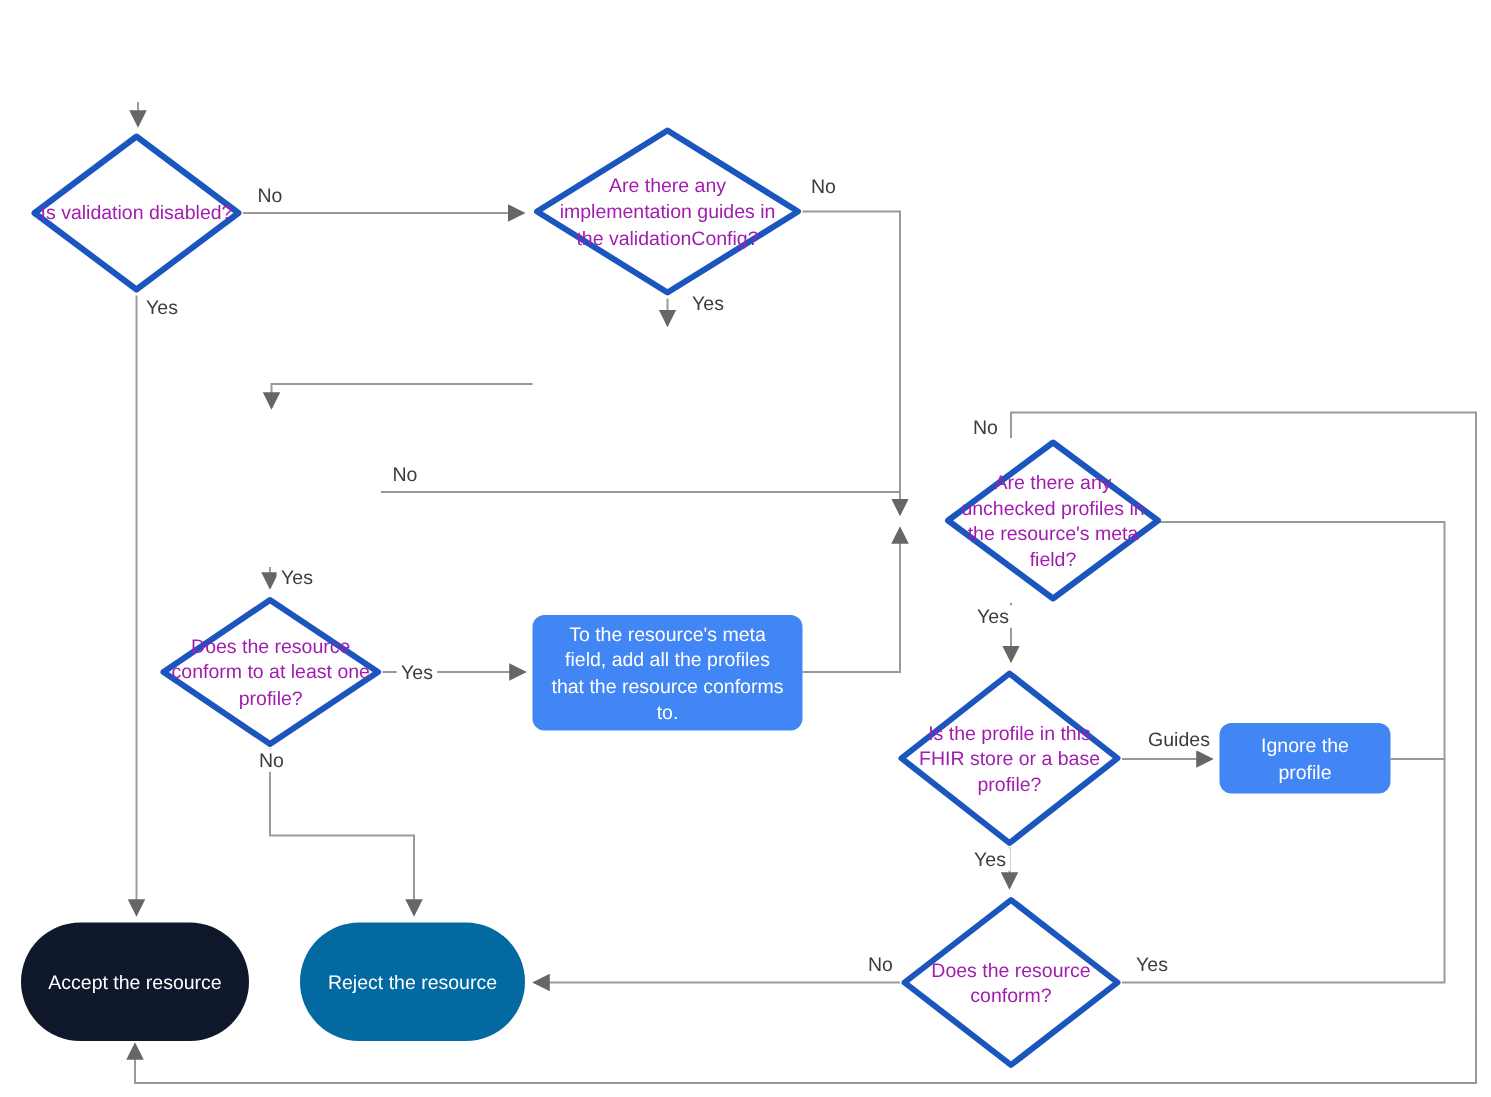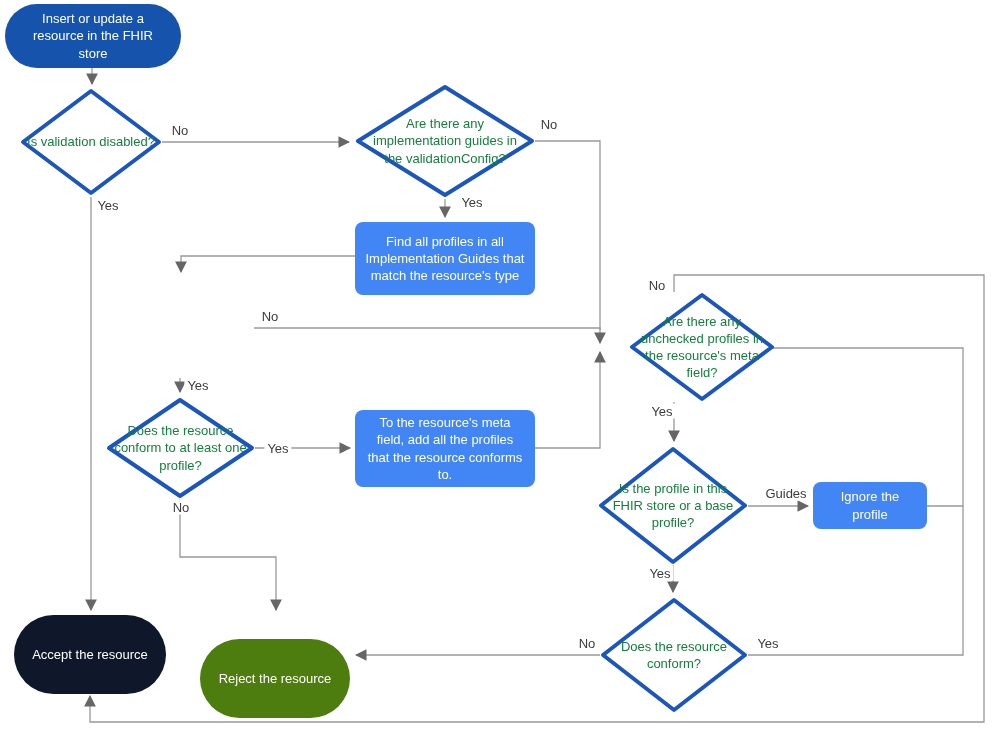--- a/index.html
+++ b/index.html
@@ -5,23 +5,23 @@
   html,body{margin:0;padding:0;background:#ffffff;}
   #canvas{
     position:relative;width:994px;height:731px;overflow:hidden;
     font-family:"Liberation Sans",sans-serif;background:#ffffff;
   }
   #wires{position:absolute;left:0;top:0;z-index:0;}
   .node{position:absolute;z-index:2;display:flex;align-items:center;justify-content:center;
     text-align:center;font-size:13px;line-height:1.32;color:#ffffff;box-sizing:border-box;}
   .terminal-start{background:#1553ad;border-radius:32px;padding:6px 14px;}
   .terminal-accept{background:#0f172a;border-radius:40px;}
-  .terminal-reject{background:#4d7c0f;border-radius:40px;margin-top:24px;}
+  .terminal-reject{background:#0369a1;border-radius:40px;}
   .process{background:#4285f4;border-radius:8px;padding:6px 10px;}
-  .decision{z-index:1;color:#15803d;}
+  .decision{z-index:1;color:#a21caf;}
   .decision svg{position:absolute;left:0;top:0;}
   .decision .dlabel{position:relative;z-index:2;text-align:center;}
   .elabel{position:absolute;z-index:3;transform:translate(-50%,-50%);
     font-size:13px;color:#3c3c3c;background:#ffffff;padding:0 3px;white-space:nowrap;}
 </style>
 </head>
 <body>
 
 <div id="canvas">
 
@@ -46,41 +46,35 @@
       <polyline points="674,402 674,441" marker-end="url(#arw)"></polyline>
       <polyline points="674,292 674,275 984,275 984,722 90,722 90,696" marker-end="url(#arw)"></polyline>
       <polyline points="748,506 808,506" marker-end="url(#arw)"></polyline>
       <polyline points="927,506 963,506 963,348 752,348" marker-end="url(#arw)"></polyline>
       <polyline points="673,565 673,592" marker-end="url(#arw)"></polyline>
       <polyline points="748,655 963,655 963,506"></polyline>
       <polyline points="600,655 356,655" marker-end="url(#arw)"></polyline>
     </g>
   </svg>
 
-  <div class="node terminal-start" style="left:5px;top:4px;width:176px;height:64px;">
-    <span>Insert or update a resource in the FHIR store</span>
-  </div>
 
   <div class="node decision" style="left:20px;top:88px;width:142px;height:108px;">
     <svg width="142" height="108">
       <polygon points="71,3 139,54 71,105 3,54" fill="#ffffff" stroke="#1a56be" stroke-width="4" stroke-linejoin="round"></polygon>
     </svg>
     <div class="dlabel" style="width:128px;">Is validation disabled?</div>
   </div>
 
   <div class="node decision" style="left:355px;top:84px;width:180px;height:114px;">
     <svg width="180" height="114">
       <polygon points="90,3 177,57 90,111 3,57" fill="#ffffff" stroke="#1a56be" stroke-width="4" stroke-linejoin="round"></polygon>
     </svg>
     <div class="dlabel" style="width:164px;">Are there any implementation guides in the validationConfig?</div>
   </div>
 
-  <div class="node process" style="left:355px;top:222px;width:180px;height:73px;">
-    <span>Find all profiles in all Implementation Guides that match the resource's type</span>
-  </div>
 
 
   <div class="node decision" style="left:106px;top:397px;width:149px;height:102px;">
     <svg width="149" height="102">
       <polygon points="74,3 146,51 74,99 3,51" fill="#ffffff" stroke="#1a56be" stroke-width="4" stroke-linejoin="round"></polygon>
     </svg>
     <div class="dlabel" style="width:138px;">Does the resource conform to at least one profile?</div>
   </div>
 
   <div class="node process" style="left:355px;top:410px;width:180px;height:77px;">

